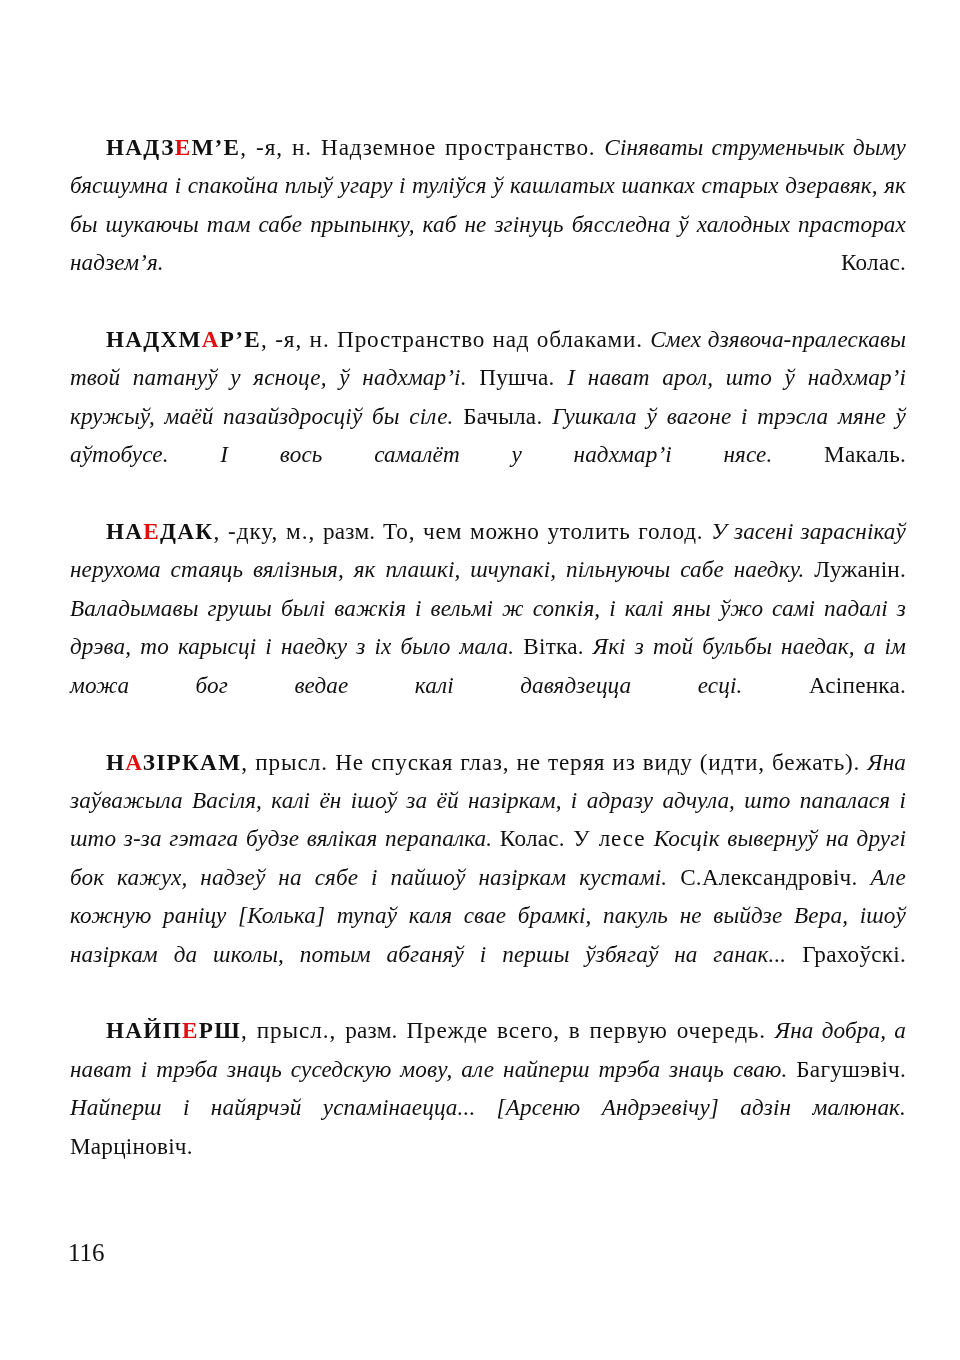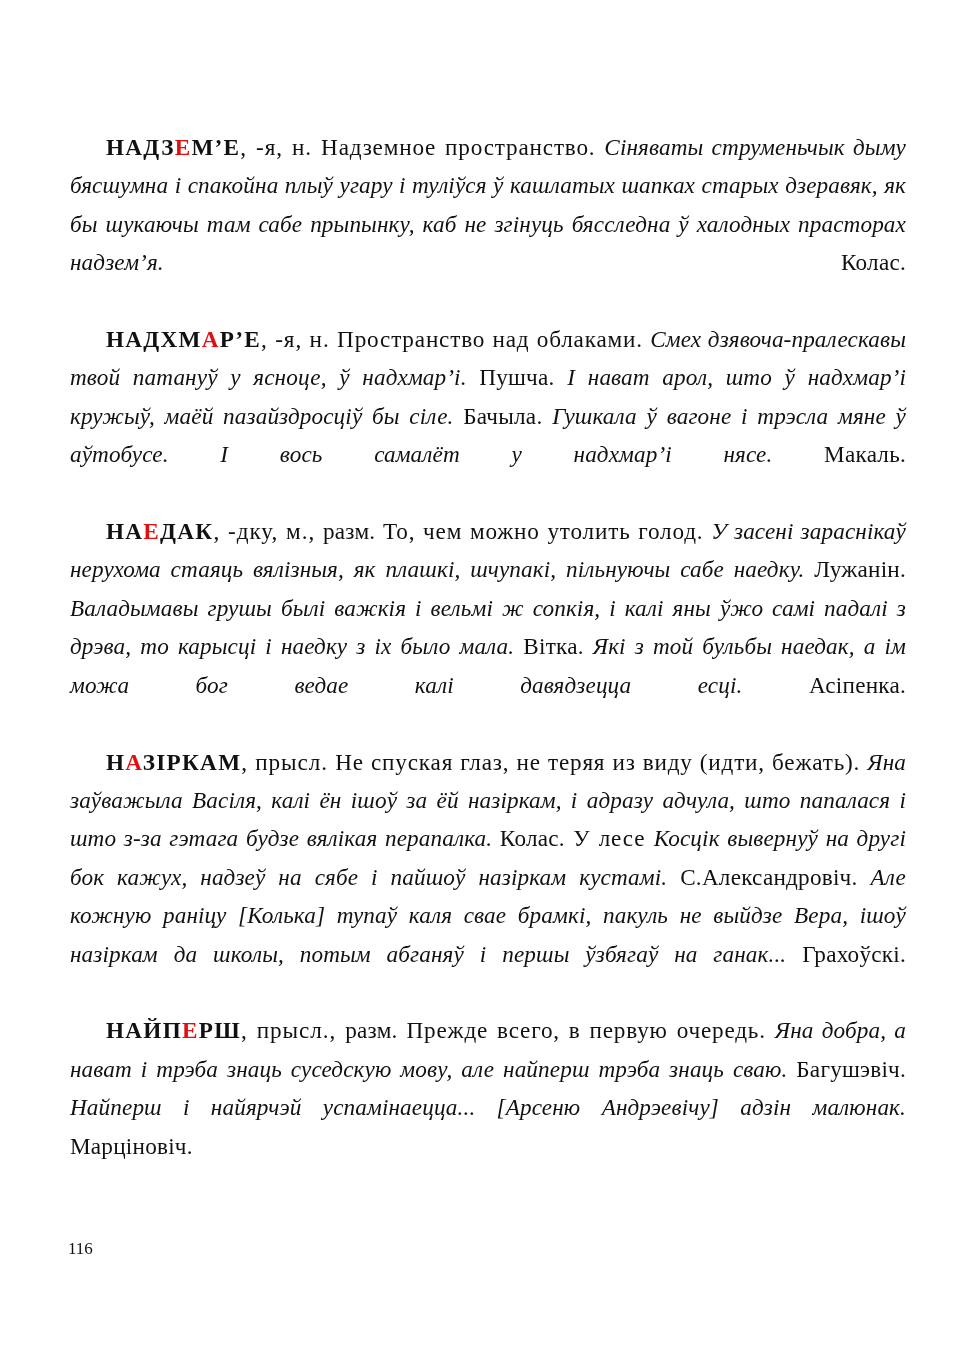--- a/index.html
+++ b/index.html
@@ -83,21 +83,21 @@
 
   .source {
     font-style: normal;
     letter-spacing: 0.01em;
   }
 
   .page-number {
     position: absolute;
     left: 68px;
     top: 1240px;
-    font-size: 17px;
+    font-size: 25px;
     line-height: 1;
     font-style: normal;
     color: #111111;
   }
 </style>
 </head>
 <body>
 
 <div class="page">
 

